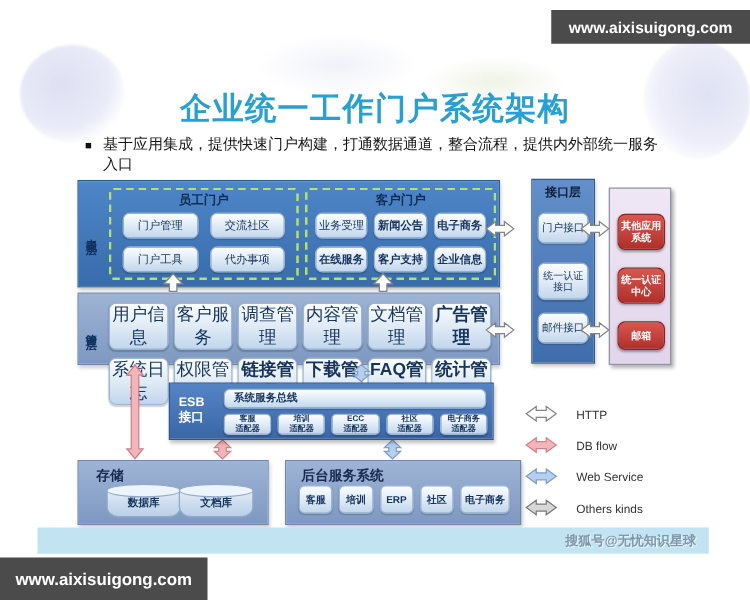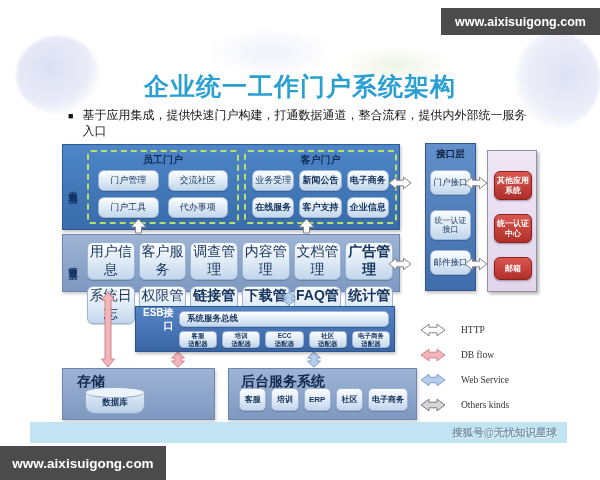--- a/index.html
+++ b/index.html
@@ -67,32 +67,32 @@
        box-shadow:2px 2px 3px rgba(0,0,0,.3);}
   .red-node{left:6px;width:36px;background:linear-gradient(180deg,#d9574f,#b02f2a);
             border:1px solid #8e201d;border-radius:6px;color:#fff;font-size:8px;font-weight:bold;
             line-height:1.2;display:flex;align-items:center;justify-content:center;text-align:center;
             box-shadow:0 1px 2px rgba(0,0,0,.35);}
 
   
   .esb{left:135px;top:306px;width:258px;height:44px;
        background:linear-gradient(180deg,#5584c5,#3a66a6);border:1px solid #2e568e;
        box-shadow:1px 2px 3px rgba(0,0,0,.25);}
-  .esb-label{left:7px;top:0;height:100%;width:34px;display:flex;flex-direction:row;
+  .esb-label{left:7px;top:0;height:100%;width:34px;display:flex;flex-direction:column;
              align-items:flex-start;justify-content:center;color:#fff;font-size:10px;font-weight:bold;line-height:1.25;}
   .esb-bus{left:43px;top:4px;width:210px;height:16px;border-radius:5px;justify-content:flex-start;
            padding-left:7px;font-weight:bold;font-size:8.5px;box-sizing:border-box;}
   .esb-adapters{left:43px;top:24px;width:211px;height:17px;display:flex;gap:5px;}
   .esb-adapters .btn{flex:1;flex-direction:column;font-size:6.5px;line-height:1.12;font-weight:bold;border-radius:4px;}
 
   
   .stor{left:62px;top:368px;width:151px;height:50px;
         background:linear-gradient(180deg,#9eb4d5,#7e98c1);border:1px solid #6e87ad;
         box-shadow:1px 2px 3px rgba(0,0,0,.2);}
-  .box-title{font-size:14px;color:#16294e;font-weight:bold;}
+  .box-title{font-size:11px;color:#16294e;font-weight:bold;}
   .cyl{background:linear-gradient(180deg,#e8f0f9,#b9cfe8);border:1px solid #8fa8c8;
        border-radius:8px 8px 10px 10px/6px 6px 9px 9px;box-sizing:border-box;
        display:flex;align-items:flex-end;justify-content:center;}
   .cyl::before{content:"";position:absolute;left:-1px;right:-1px;top:-2px;height:9px;
        background:#eef4fb;border:1px solid #8fa8c8;border-radius:50%;}
   .cyl span{font-size:8.5px;color:#13325a;font-weight:bold;margin-bottom:4px;}
   .bend{left:228px;top:368px;width:187px;height:50px;
         background:linear-gradient(180deg,#9eb4d5,#7e98c1);border:1px solid #6e87ad;
         box-shadow:1px 2px 3px rgba(0,0,0,.2);}
   .bend-row{position:absolute;left:10px;right:8px;top:19px;height:23px;display:flex;gap:5px;}
@@ -100,21 +100,21 @@
   .bend-row .btn:last-child{flex:1.5;}
 
   
   svg.arrow{display:block;}
   .arr-white path{fill:#fdfdfd;stroke:#858585;stroke-width:1;}
   .arr-pink path{fill:#f2b6ba;stroke:#cf8289;stroke-width:1;}
   .arr-blue path{fill:#b5cfee;stroke:#7e9dc9;stroke-width:1;}
   .arr-gray path{fill:#d7d7d7;stroke:#7a7a7a;stroke-width:1;}
 
   
-  .legend-row{left:420px;height:16px;display:flex;align-items:center;font-family:Liberation Serif, serif;}
+  .legend-row{left:420px;height:16px;display:flex;align-items:flex-end;}
   .legend-row .lab{margin-left:15px;font-size:9.5px;color:#333;}
 
   
   .strip{left:30px;top:422px;width:537px;height:21px;background:#c2e3f2;
          display:flex;align-items:center;justify-content:flex-end;padding-right:10px;box-sizing:border-box;padding-left:32px;}
   .strip .credit{font-size:10.5px;font-weight:bold;color:#7e97ad;text-shadow:1px 1px 0 #e8f4fa;}
 </style>
 </head>
 <body>
 
@@ -247,20 +247,23 @@
         <span>适配器</span>
       </div>
   </div>
 </div>
 
 <div class="abs stor">
   <div class="abs box-title" style="left:14px;top:4px">存储</div>
   <div class="abs cyl" style="left:22px;top:19px;width:60px;height:26px">
       <span>数据库</span>
     </div>
+  <div class="abs cyl" style="left:80px;top:19px;width:60px;height:26px">
+      <span>文档库</span>
+    </div>
 </div>
 
 <div class="abs bend">
   <div class="abs box-title" style="left:12px;top:4px">后台服务系统</div>
   <div class="bend-row">
     <div class="btn">客服</div>
     <div class="btn">培训</div>
     <div class="btn">ERP</div>
     <div class="btn">社区</div>
     <div class="btn">电子商务</div>

